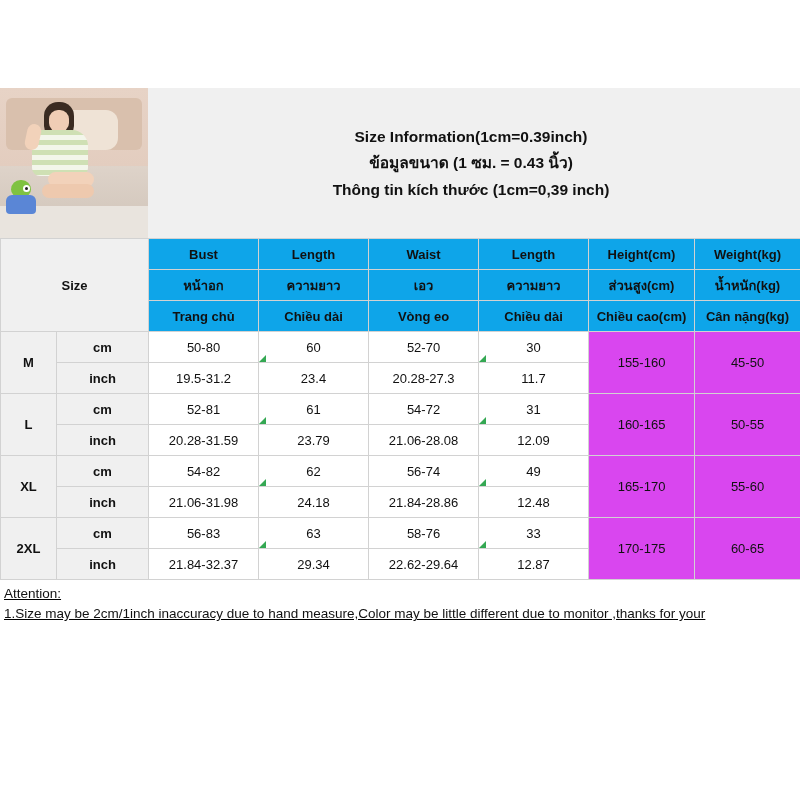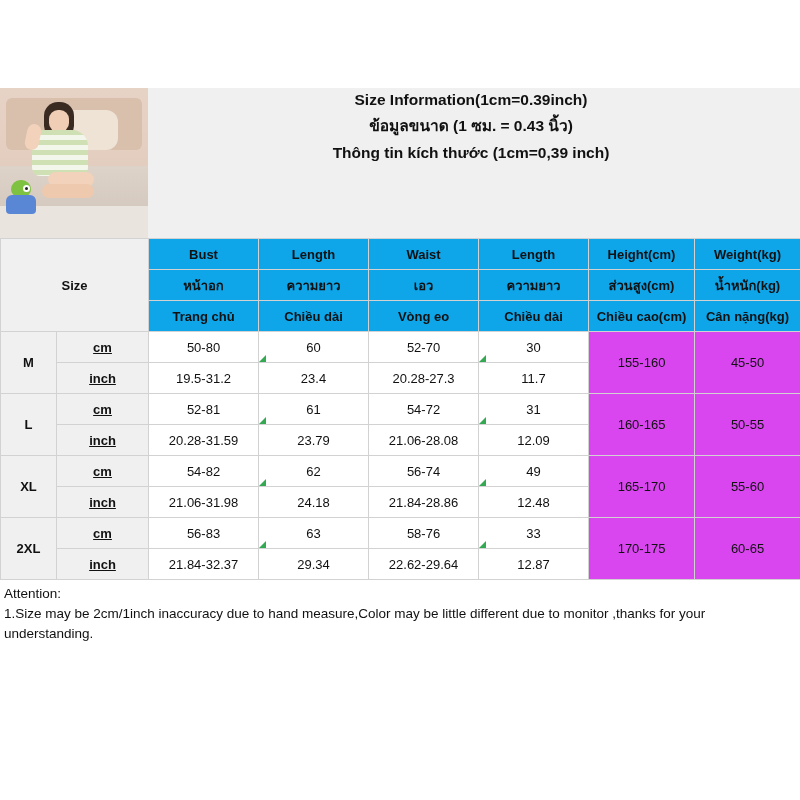--- a/index.html
+++ b/index.html
@@ -108,20 +108,21 @@
   .ph-toy-body {
     position: absolute; left: 0; top: 15px; width: 30px; height: 19px;
     background: #5a86d6; border-radius: 6px 6px 4px 4px;
   }
 
   .header-text {
     flex: 1 1 auto;
     display: flex;
     flex-direction: column;
     align-items: center;
+    justify-content: center;
     gap: 3px;
     padding-right: 6px;
   }
   .header-text div {
     font-size: 15.5px;
     font-weight: bold;
     color: #111111;
     line-height: 1.5;
     text-align: center;
   }
@@ -153,21 +154,20 @@
   }
   td.size-label {
     background: #f0f0f0;
     font-weight: bold;
     font-size: 15px;
   }
   td.unit-cell {
     background: #f0f0f0;
     font-weight: bold;
     font-size: 12.5px;
-    text-decoration: underline;
   }
   td.val {
     background: #ffffff;
     font-size: 13px;
   }
   td.hw {
     background: #d946ef;
     font-size: 13px;
   }
 
@@ -191,20 +191,21 @@
     bottom: 0;
     border-width: 0 0 7px 7px;
     border-style: solid;
     border-color: transparent transparent #34a853 transparent;
   }
 
   
   .attention {
     padding: 4px 4px 0 4px;
     width: 792px;
+    text-decoration: underline;
   }
   .attention p {
     margin: 0 0 1px 0;
     font-size: 13.5px;
     color: #111111;
     line-height: 1.42;
   }
 </style>
 </head>
 <body>
@@ -352,17 +353,16 @@
           <td class="val">29.34</td>
           <td class="val">22.62-29.64</td>
           <td class="val">12.87</td>
         </tr>
       </tbody>
     </table>
 
     <div class="attention">
       <p>Attention:</p>
       <p>1.Size may be 2cm/1inch inaccuracy due to hand measure,Color may be little different due to monitor ,thanks for your</p>
-      <p>understanding.</p>
     </div>
 
   </div>
 </div>
 
 </body></html>

